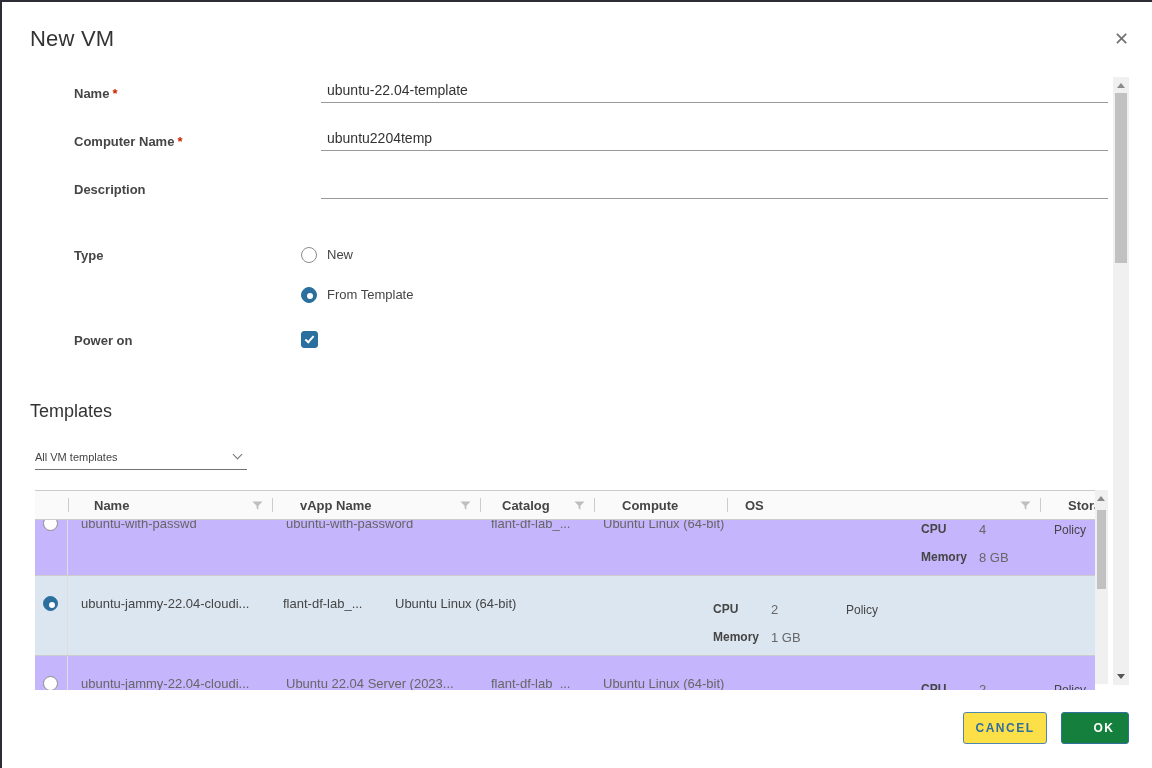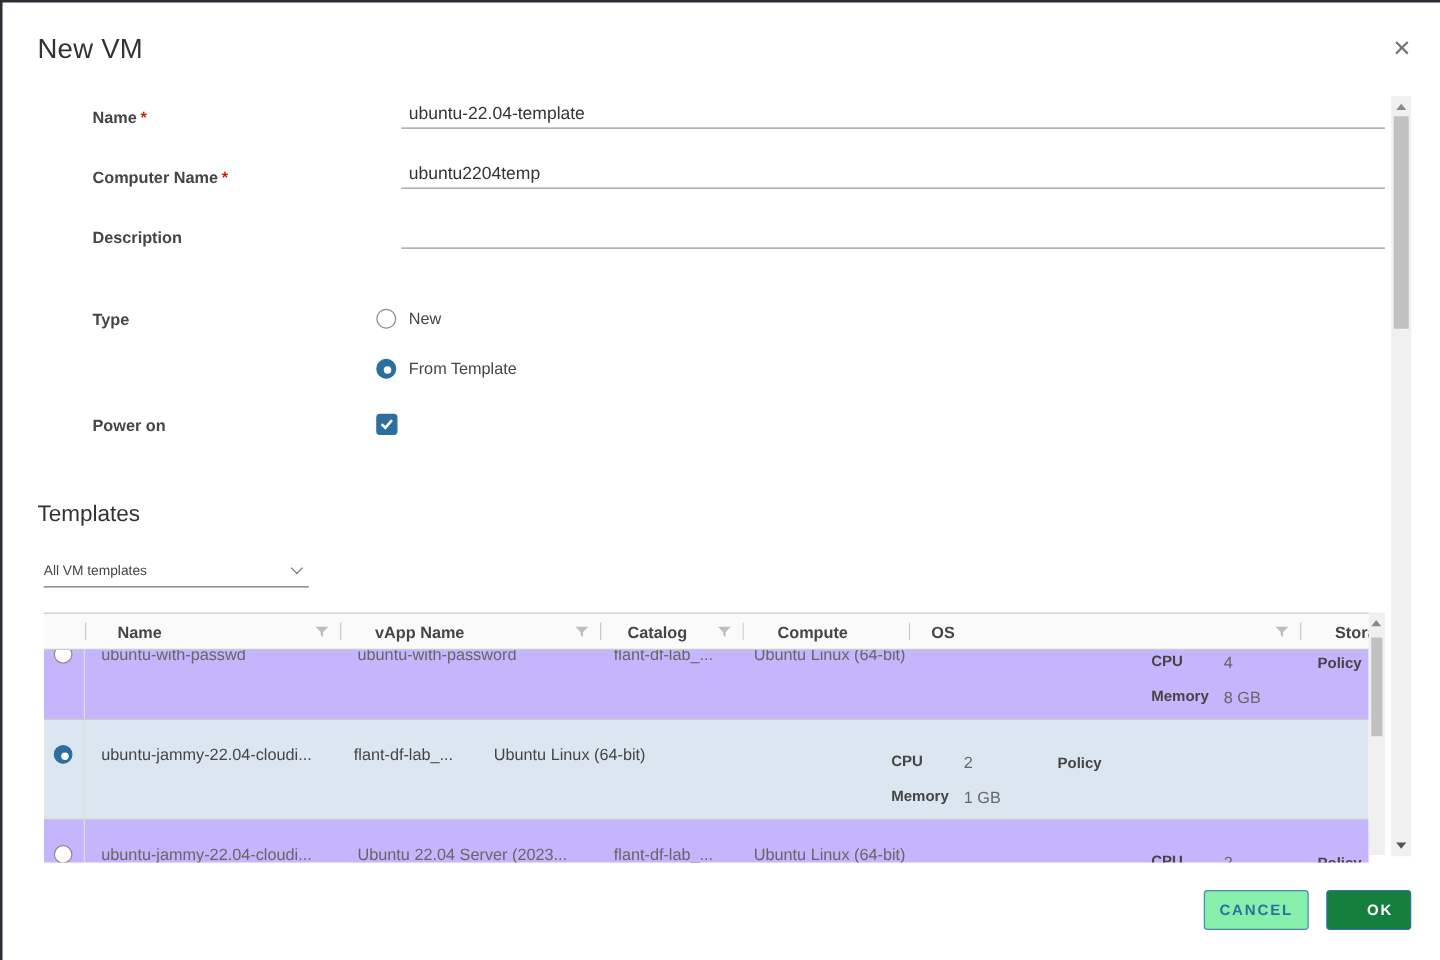--- a/index.html
+++ b/index.html
@@ -75,21 +75,21 @@
   .c-vapp { width:208px; padding-left:14px; }
   .c-cat  { width:114px; padding-left:11px; }
   .c-os   { width:313px; padding-left:9px; }
   .c-comp { width:133px; padding-left:14px; }
   .c-stor { width:55px;  padding-left:14px; }
   .td.c-comp { padding-top:26px; }
   .td.c-stor { padding-top:26px; }
   .kv { display:flex; margin-bottom:13px; }
   .kv .k { width:58px; font-size:12px; font-weight:600; color:#454545; }
   .kv .v { font-size:13px; color:#666; }
-  .pol { font-size:12px; font-weight:700; color:#454545; }
+  .pol { font-size:12px; font-weight:400; color:#454545; }
 
   
   .tbl-sb { position:relative; width:13px; height:194px; background:#f0f0f0; }
   .tbl-sb .thumb { position:absolute; left:2px; top:20px; width:9px; height:79px; background:#c1c1c1; }
   .arrow-up { width:0; height:0; border-left:4px solid transparent; border-right:4px solid transparent; border-bottom:5px solid #8a8a8a; }
   .arrow-down { width:0; height:0; border-left:4px solid transparent; border-right:4px solid transparent; border-top:5px solid #555; }
   .tbl-sb .arrow-up { position:absolute; left:2px; top:6px; }
 
   
   .main-sb { position:absolute; left:1111px; top:75px; width:16px; height:608px; background:#f0f0f0; }
@@ -97,21 +97,21 @@
   .main-sb .arrow-up { position:absolute; left:4px; top:6px; }
   .main-sb .arrow-down { position:absolute; left:4px; bottom:6px; }
 
   
   .btn {
     position:absolute; top:710px; height:32px; border-radius:3px;
     font-size:12px; font-weight:600; letter-spacing:1.5px; cursor:pointer;
     display:flex; align-items:center; justify-content:center;
     font-family:"Liberation Sans", sans-serif;
   }
-  .btn-cancel { left:961px; width:84px; background:#86efac; border:1px solid #4f87ad; color:#2f6f9f; }
+  .btn-cancel { left:961px; width:84px; background:#fde047; border:1px solid #4f87ad; color:#2f6f9f; }
   .btn-ok { left:1059px; width:68px; background:#15803d; border:1px solid #31709f; color:#fff;padding-left:18px; }
 </style>
 </head>
 <body>
 
 <div class="screen">
 
   <div class="title">New VM</div>
   <div class="close-x">✕</div>
 

